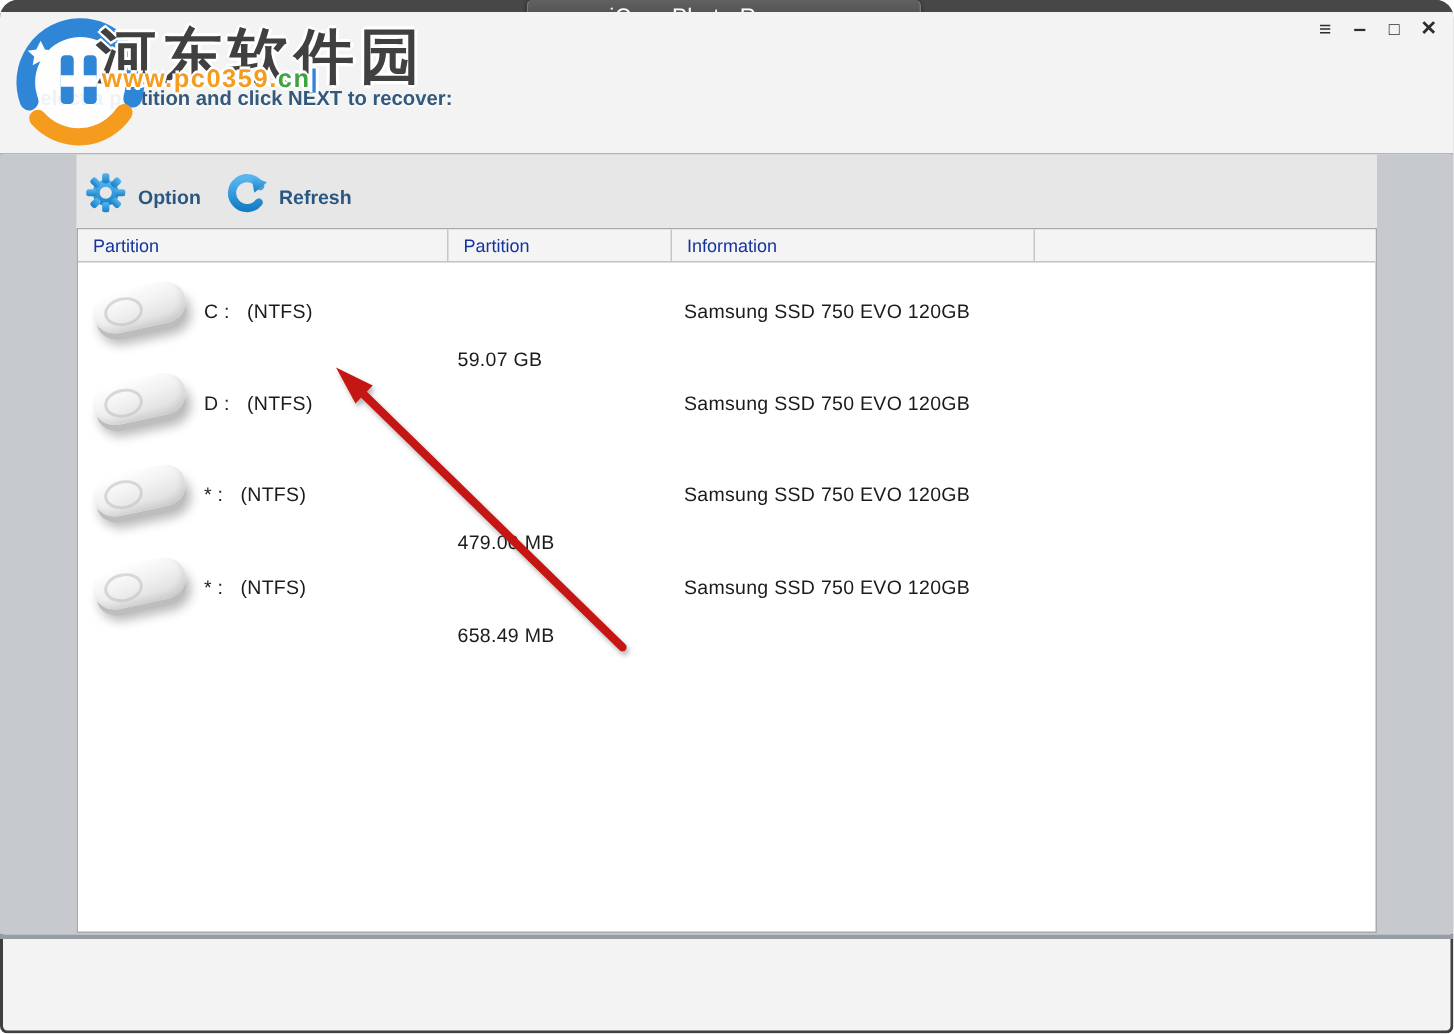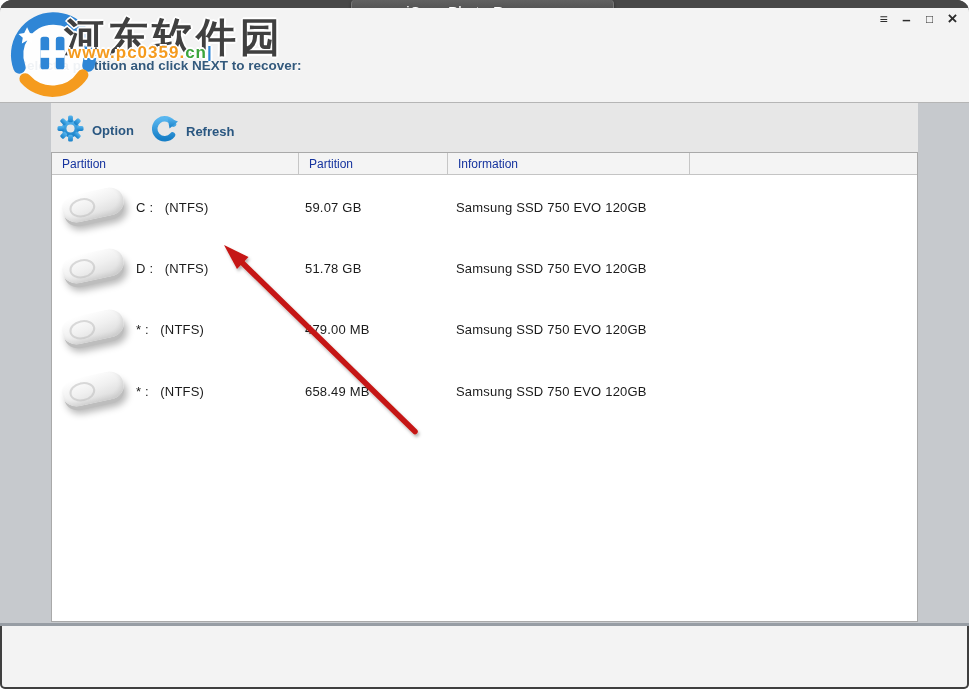--- a/index.html
+++ b/index.html
@@ -77,21 +77,21 @@
     transform:rotate(-12deg);
     box-shadow:0 5px 0 -1px #bdbdbd,2px 8px 7px rgba(0,0,0,.28),inset -2px -3px 4px rgba(0,0,0,.07);
   }
   .drive::before{
     content:"";position:absolute;left:7px;top:5px;width:22px;height:15px;border-radius:50%;
     border:2px solid rgba(190,190,190,.55);
   }
   .cell{position:absolute;top:0;height:62px;display:flex;align-items:center;
         font-size:13px;color:#1b1b1b;letter-spacing:.2px;}
   .c-part{left:84px;white-space:pre;}
-  .c-cap{left:253px;}
+  .c-cap{left:253px;margin-top:32px;}
   .c-info{left:404px;}
   
   .footer-sep{position:absolute;left:0;top:623px;width:969px;height:3px;background:#979da4;}
   .footer{position:absolute;left:0;top:626px;width:969px;height:61px;background:#f0f0f0;}
   .next-outer{
     position:absolute;left:861px;top:11px;width:97px;height:38px;border-radius:19px;
     background:linear-gradient(#9b9b9b,#5e5e5e);
     box-shadow:0 2px 4px rgba(0,0,0,.4);
     cursor:pointer;
   }
@@ -199,21 +199,20 @@
           </div>
         <div class="cell c-part">C :   (NTFS)</div>
         <div class="cell c-cap">59.07 GB</div>
         <div class="cell c-info">Samsung SSD 750 EVO 120GB</div>
       </div>
       <div class="row" style="top:84px;">
         <div class="row-icon">
             <div class="drive"></div>
           </div>
         <div class="cell c-part">D :   (NTFS)</div>
-        <div class="cell c-cap">51.78 GB</div>
         <div class="cell c-info">Samsung SSD 750 EVO 120GB</div>
       </div>
       <div class="row" style="top:145px;">
         <div class="row-icon">
             <div class="drive"></div>
           </div>
         <div class="cell c-part">* :   (NTFS)</div>
         <div class="cell c-cap">479.00 MB</div>
         <div class="cell c-info">Samsung SSD 750 EVO 120GB</div>
       </div>

